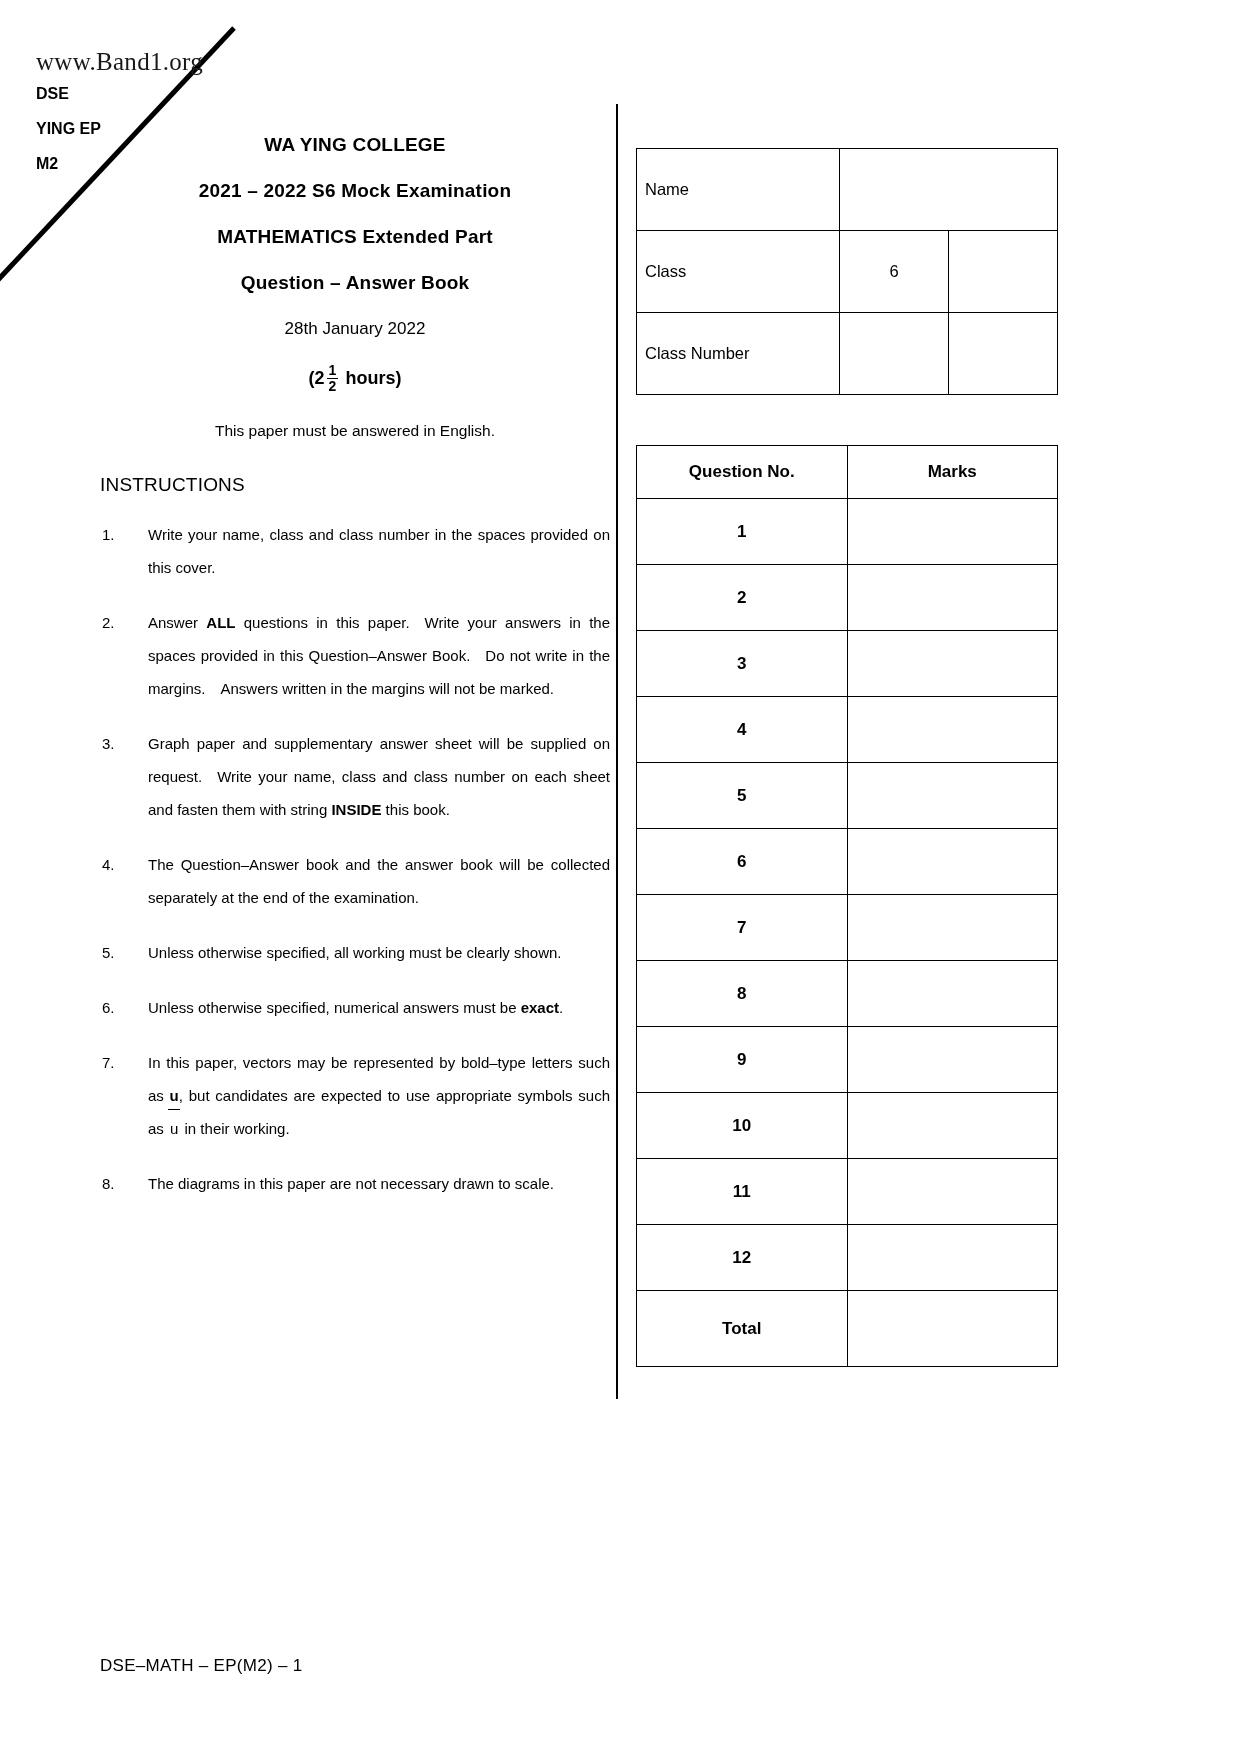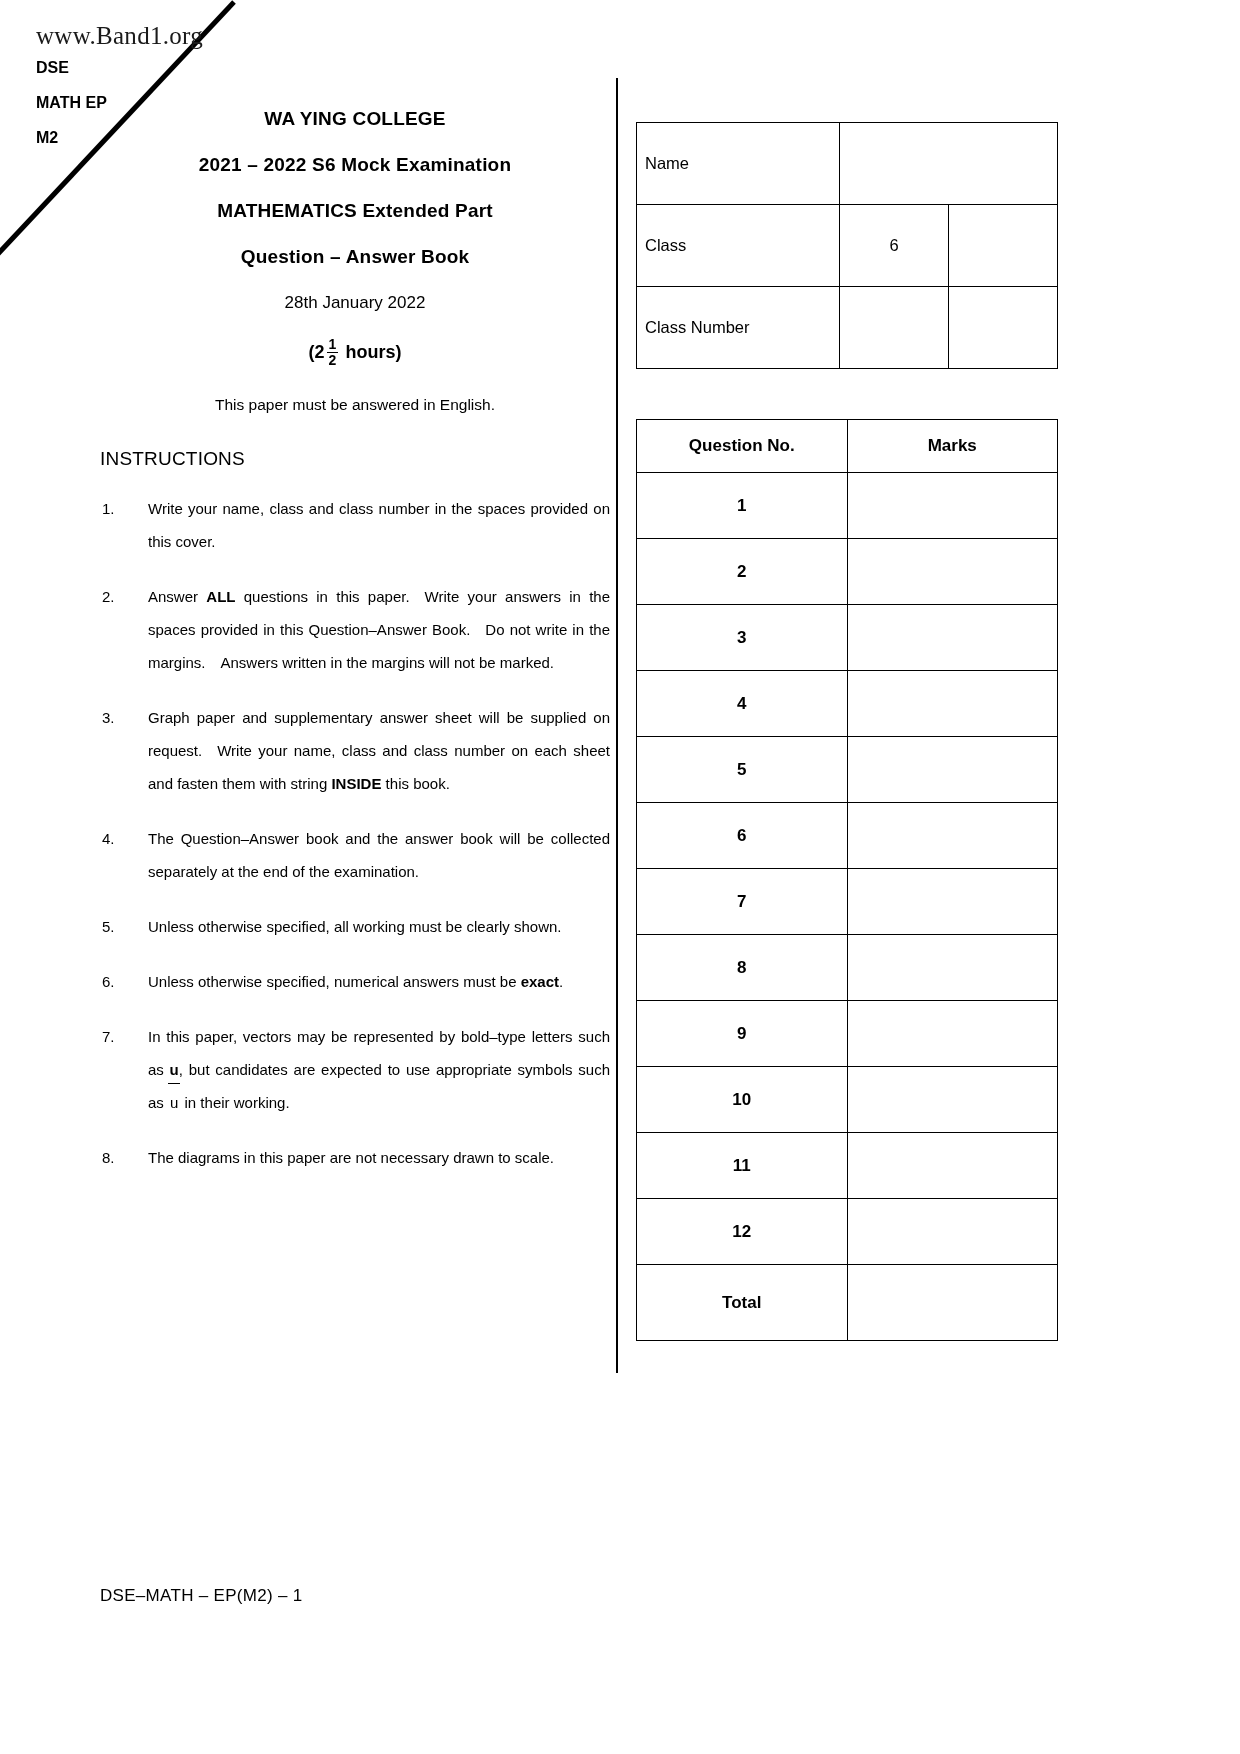--- a/index.html
+++ b/index.html
@@ -13,20 +13,21 @@
     font-family: "Liberation Sans", sans-serif;
     color: #000000;
     position: relative;
     overflow: hidden;
   }
 
   .page {
     position: relative;
     width: 1240px;
     height: 1288px;
+    margin-top: 26px;
   }
 
   
   .watermark {
     position: absolute;
     left: 36px;
     top: 22px;
     font-family: "Liberation Serif", serif;
     font-size: 25px;
     color: #1a1a1a;
@@ -194,39 +195,39 @@
   table.marks th { height: 50px; font-size: 17px; }
   table.marks td { height: 63px; }
   table.marks td.qno { width: 158px; }
   table.marks td.mk { width: 262px; }
   table.marks tr.total td { height: 73px; }
 
   
   .footer {
     position: absolute;
     left: 100px;
-    top: 1586px;
+    top: 1630px;
     font-size: 17px;
     letter-spacing: 0.3px;
   }
 </style>
 </head>
 <body>
 
 <div class="page">
 
   <svg class="corner-slash" viewBox="0 0 270 280">
     <line x1="252" y1="8" x2="14" y2="262" stroke="#000000" stroke-width="5"></line>
   </svg>
 
   <div class="watermark">www.Band1.org</div>
 
   <div class="code-block">
     <div>DSE</div>
-    <div>MATH EP</div>
+    <div>YING EP</div>
     <div>M2</div>
   </div>
 
   <div class="divider"></div>
 
   <div class="left-col">
 
     <div class="title-block">
       <div class="title-line">WA YING COLLEGE</div>
       <div class="title-line">2021 – 2022 S6 Mock Examination</div>

